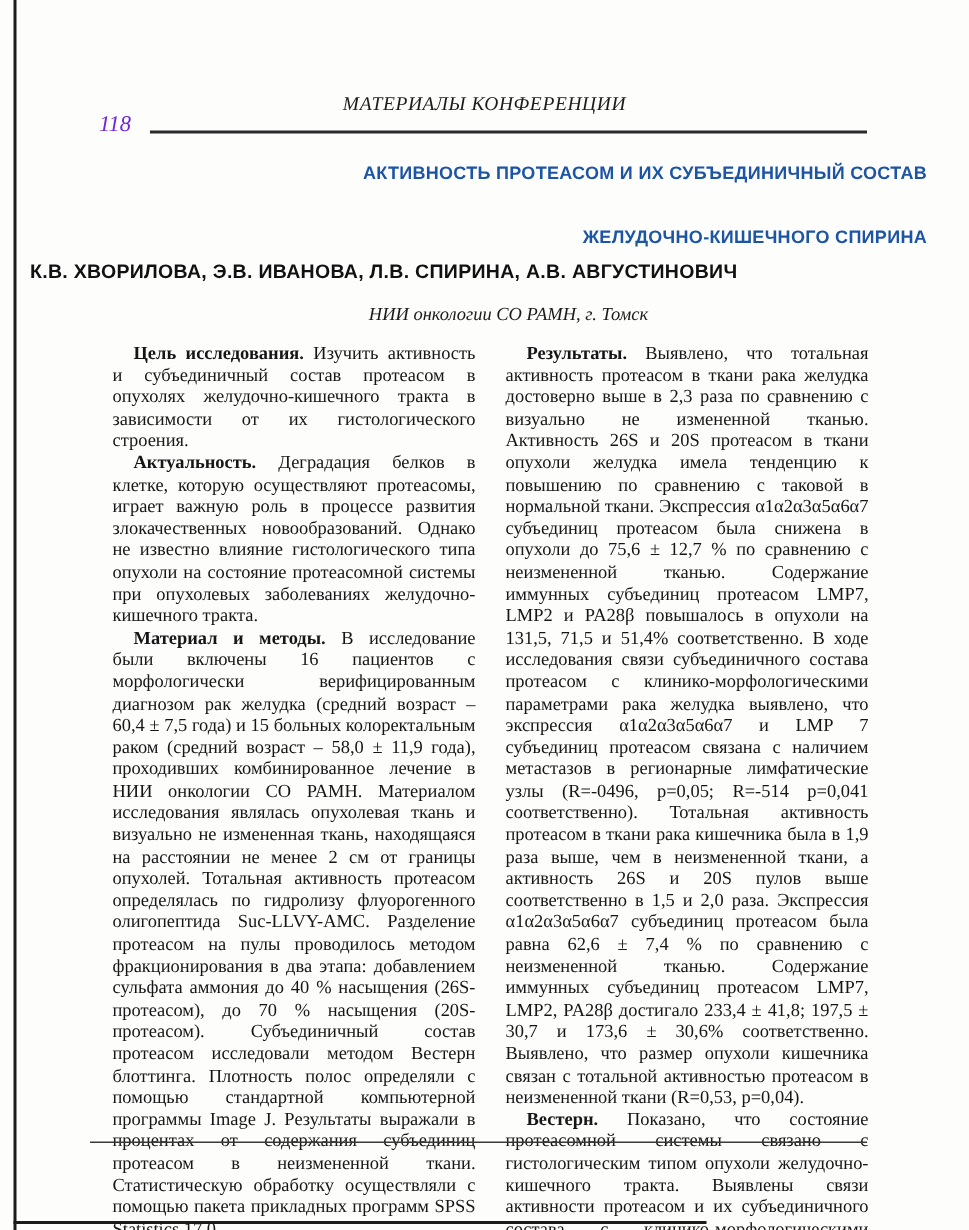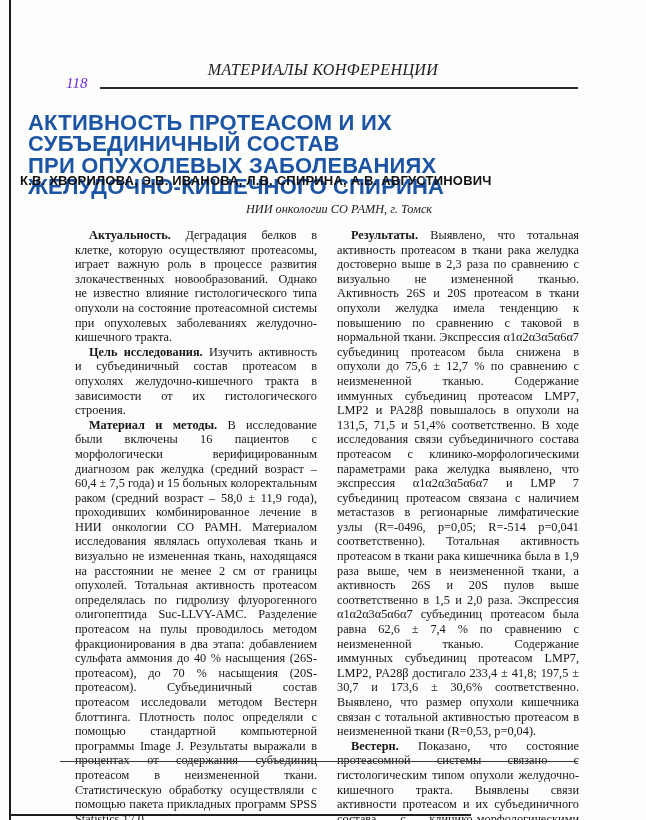--- a/index.html
+++ b/index.html
@@ -17,40 +17,40 @@
     background:#1c1c1c;
   }
   .scan-edge-bottom {
     position:absolute; left:9px; top:814px; width:462px; height:2px;
     background:#1c1c1c;
   }
   .running-title {
     position:absolute; top:61px; left:0; right:0;
     text-align:center;
     font-style:italic;
-    font-size:16px;
+    font-size:13px;
     letter-spacing:0.4px;
     color:#1b1b1b;
   }
   .page-number {
     position:absolute; top:75px; left:66px;
     font-style:italic;
     font-size:15px;
     color:#6d28d9;
   }
   .header-rule {
     position:absolute; top:87px; left:100px; width:478px; height:2px;
     background:#2a2a2a;
   }
   .article-title {
-    position:absolute; top:97px; left:28px; width:574px;
-    text-align:left;
+    position:absolute; top:97px; left:44px; width:574px;
+    text-align:right;
     font-family:"Liberation Sans", sans-serif;
     font-weight:bold;
-    font-size:22px;
+    font-size:12px;
     line-height:21.5px;
     letter-spacing:0.2px;
     color:#1d55a5;
   }
   .authors {
     position:absolute; top:173px; left:20px; width:606px;
     text-align:left;
     font-family:"Liberation Sans", sans-serif;
     font-weight:bold;
     font-size:13px;
@@ -96,31 +96,31 @@
 
   <div class="scan-edge-left"></div>
   <div class="scan-edge-bottom"></div>
 
   <div class="running-title">МАТЕРИАЛЫ КОНФЕРЕНЦИИ</div>
   <div class="page-number">118</div>
   <div class="header-rule"></div>
 
   <h1 class="article-title">
     <span>АКТИВНОСТЬ ПРОТЕАСОМ И ИХ СУБЪЕДИНИЧНЫЙ СОСТАВ</span><br>
-    <span>ПРИ ОПУХОЛЕВЫХ ЗАБОЛЕВАНИЯХ</span><br>
+    <br>
     <span>ЖЕЛУДОЧНО-КИШЕЧНОГО СПИРИНА</span>
   </h1>
 
   <div class="authors">К.В. ХВОРИЛОВА, Э.В. ИВАНОВА, Л.В. СПИРИНА, А.В. АВГУСТИНОВИЧ</div>
   <div class="affiliation">НИИ онкологии СО РАМН, г. Томск</div>
 
   <div class="body-columns">
     <div class="col">
+      <p class="para"><span class="lead">Цель исследования.</span> <span>Изучить активность и субъединичный состав протеасом в опухолях желудочно-кишечного тракта в зависимости от их гистологического строения.</span></p>
       <p class="para"><span class="lead">Актуальность.</span> <span>Деградация белков в клетке, которую осуществляют протеасомы, играет важную роль в процессе развития злокачественных новообразований. Однако не известно влияние гистологического типа опухоли на состояние протеасомной системы при опухолевых заболеваниях желудочно-кишечного тракта.</span></p>
-      <p class="para"><span class="lead">Цель исследования.</span> <span>Изучить активность и субъединичный состав протеасом в опухолях желудочно-кишечного тракта в зависимости от их гистологического строения.</span></p>
       <p class="para"><span class="lead">Материал и методы.</span> <span>В исследование были включены 16 пациентов с морфологически верифицированным диагнозом рак желудка (средний возраст – 60,4 ± 7,5 года) и 15 больных колоректальным раком (средний возраст – 58,0 ± 11,9 года), проходивших комбинированное лечение в НИИ онкологии СО РАМН. Материалом исследования являлась опухолевая ткань и визуально не измененная ткань, находящаяся на расстоянии не менее 2 см от границы опухолей. Тотальная активность протеасом определялась по гидролизу флуорогенного олигопептида Suc-LLVY-AMC. Разделение протеасом на пулы проводилось методом фракционирования в два этапа: добавлением сульфата аммония до 40 % насыщения (26S-протеасом), до 70 % насыщения (20S-протеасом). Субъединичный состав протеасом исследовали методом Вестерн блоттинга. Плотность полос определяли с помощью стандартной компьютерной программы Image J. Результаты выражали в процентах от содержания субъединиц протеасом в неизмененной ткани. Статистическую обработку осуществляли с помощью пакета прикладных программ SPSS Statistics 17.0.</span></p>
     </div>
     <div class="col">
       <p class="para"><span class="lead">Результаты.</span> <span>Выявлено, что тотальная активность протеасом в ткани рака желудка достоверно выше в 2,3 раза по сравнению с визуально не измененной тканью. Активность 26S и 20S протеасом в ткани опухоли желудка имела тенденцию к повышению по сравнению с таковой в нормальной ткани. Экспрессия α1α2α3α5α6α7 субъединиц протеасом была снижена в опухоли до 75,6 ± 12,7 % по сравнению с неизмененной тканью. Содержание иммунных субъединиц протеасом LMP7, LMP2 и PA28β повышалось в опухоли на 131,5, 71,5 и 51,4% соответственно. В ходе исследования связи субъединичного состава протеасом с клинико-морфологическими параметрами рака желудка выявлено, что экспрессия α1α2α3α5α6α7 и LMP 7 субъединиц протеасом связана с наличием метастазов в регионарные лимфатические узлы (R=-0496, p=0,05; R=-514 p=0,041 соответственно). Тотальная активность протеасом в ткани рака кишечника была в 1,9 раза выше, чем в неизмененной ткани, а активность 26S и 20S пулов выше соответственно в 1,5 и 2,0 раза. Экспрессия α1α2α3α5α6α7 субъединиц протеасом была равна 62,6 ± 7,4 % по сравнению с неизмененной тканью. Содержание иммунных субъединиц протеасом LMP7, LMP2, PA28β достигало 233,4 ± 41,8; 197,5 ± 30,7 и 173,6 ± 30,6% соответственно. Выявлено, что размер опухоли кишечника связан с тотальной активностью протеасом в неизмененной ткани (R=0,53, p=0,04).</span></p>
       <p class="para"><span class="lead">Вестерн.</span> <span>Показано, что состояние протеасомной системы связано с гистологическим типом опухоли желудочно-кишечного тракта. Выявлены связи активности протеасом и их субъединичного состава с клинико-морфологическими параметрами заболевания.</span></p>
     </div>
   </div>
 
   <div class="footer-rule"></div>
 

